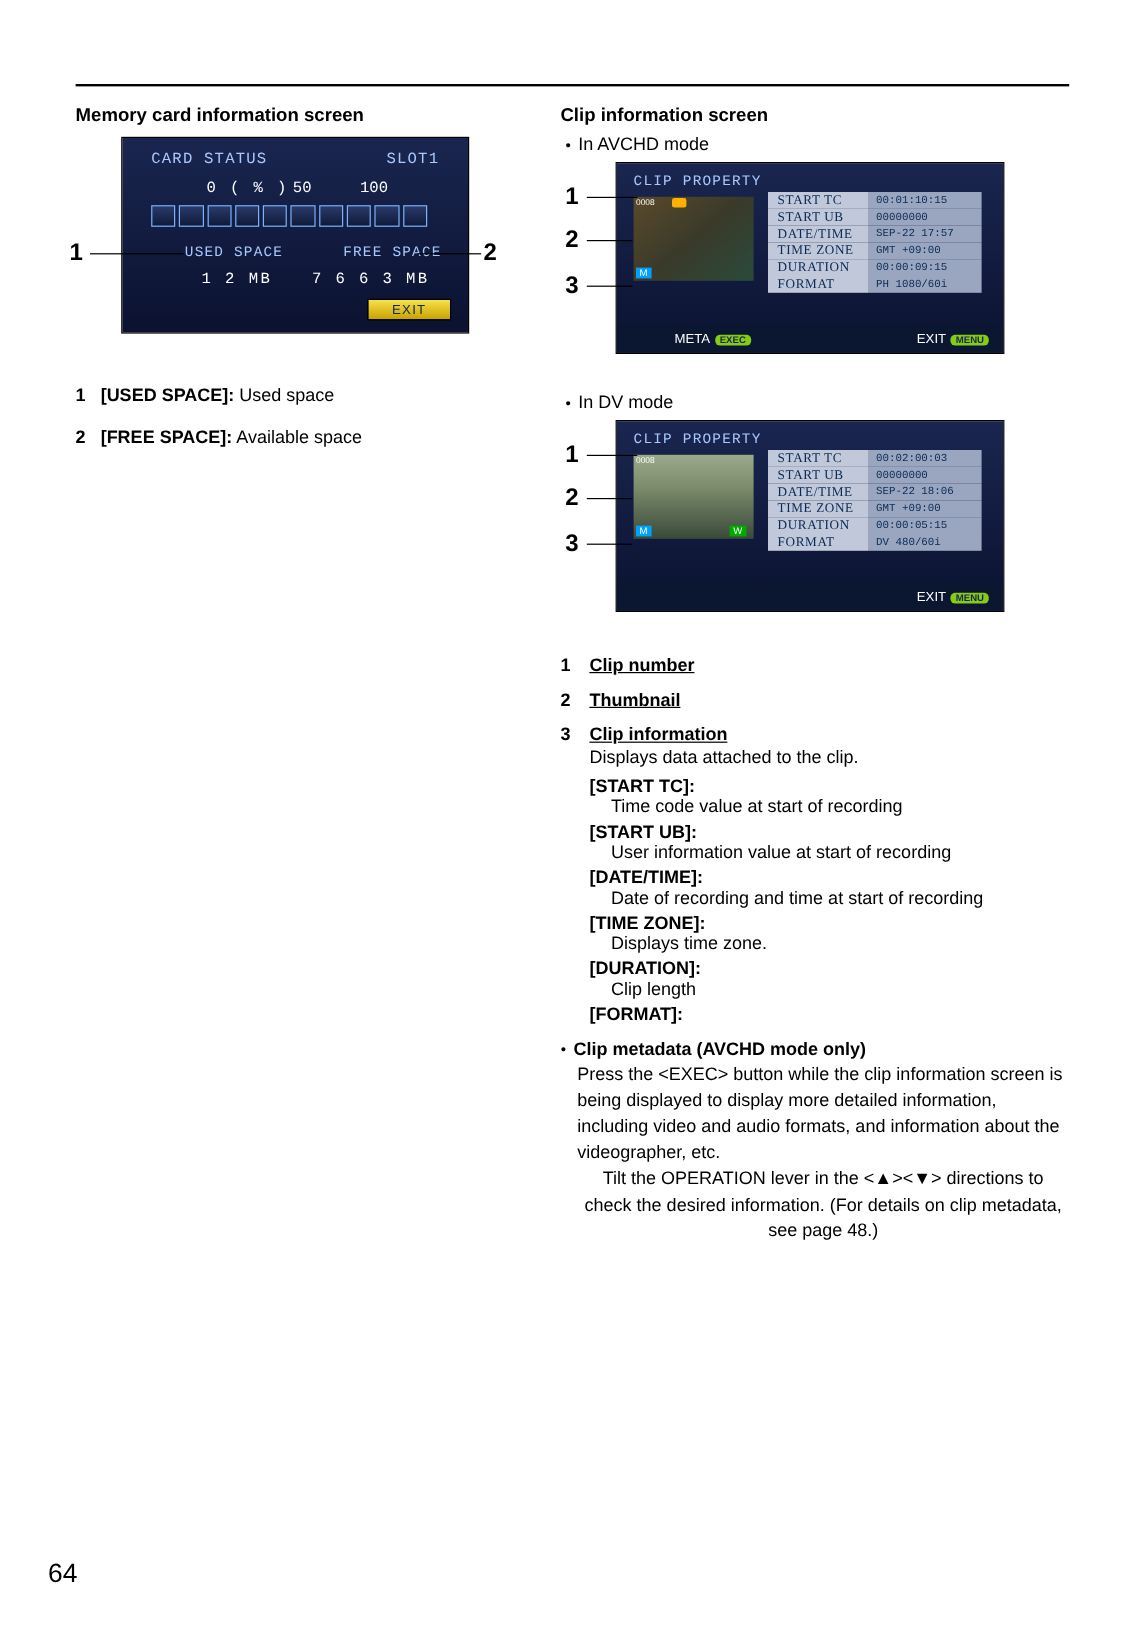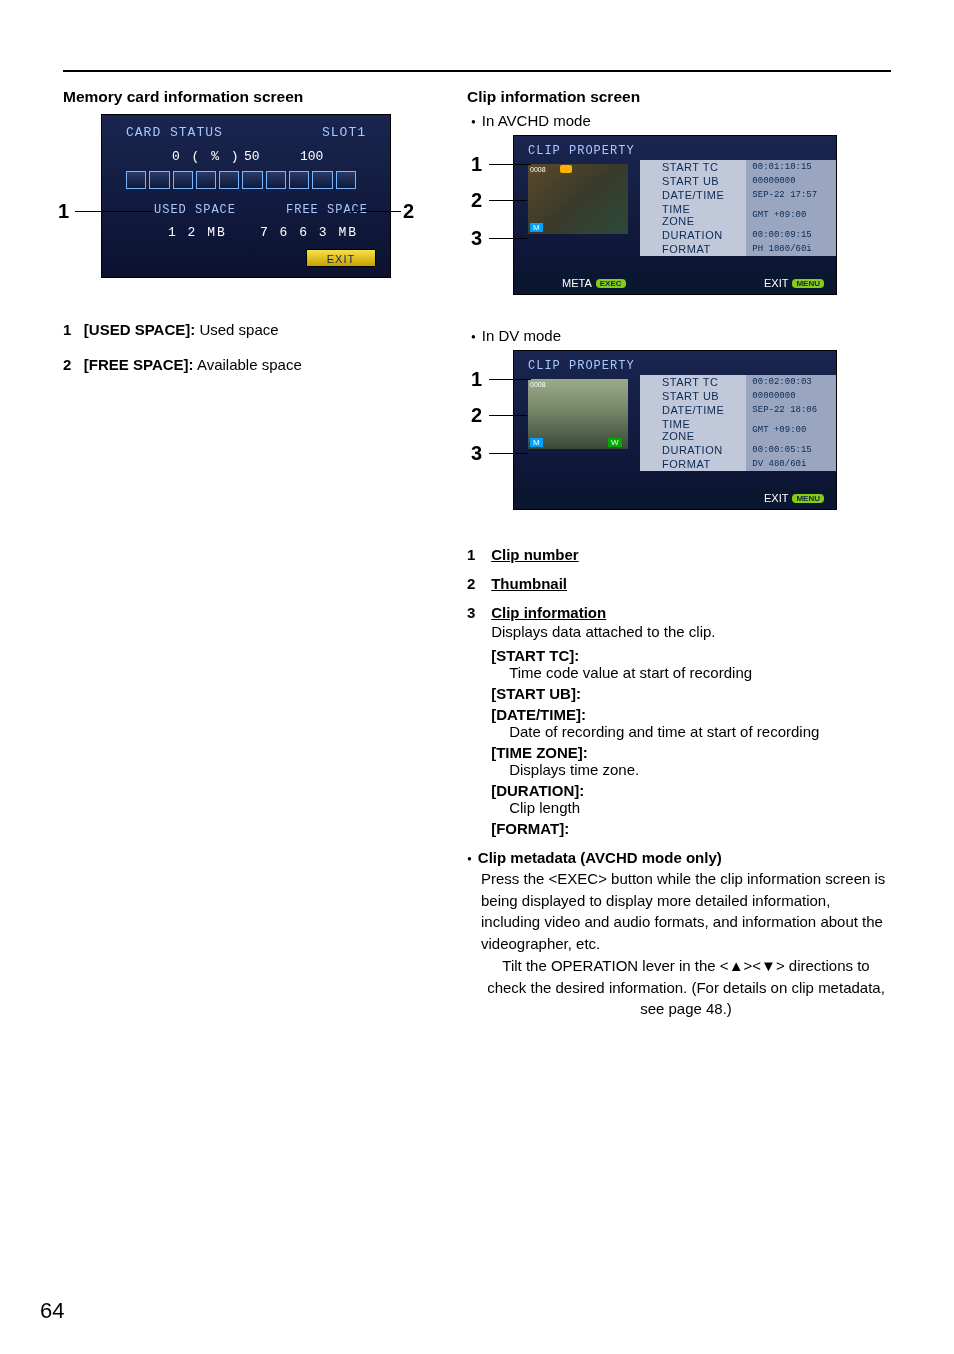--- a/index.html
+++ b/index.html
@@ -166,22 +166,22 @@
   .clip-table {
     position: absolute;
     left: 126px; top: 24px;
     font-size: 11px;
   }
   .clip-table table { border-collapse: collapse; }
   .clip-table td { padding: 1px 0; }
   .clip-table td:first-child {
     color: #0a2a55;
     background: #c0c8da;
-    padding: 1px 22px;
-    font-family: Liberation Sans, sans-serif;
+    padding: 1px 8px;
+    font-family: Liberation Serif, serif;
     letter-spacing: 0.5px;
     width: 84px;
   }
   .clip-table td:last-child {
     background: #9aa6c0;
     color: #0a2a55;
     padding: 1px 6px;
     font-size: 9px;
     font-family: Liberation Mono, monospace;
     width: 94px;
@@ -415,20 +415,21 @@
     </div>
     <div class="info-item">
       <span class="num">3</span>
       <span class="body">
         <span class="title">Clip information</span>
         <p>Displays data attached to the clip.</p>
         <div class="def">
           <div class="k">[START TC]:</div>
           <div class="v">Time code value at start of recording</div>
           <div class="k">[START UB]:</div>
+          <div class="v">User information value at start of recording</div>
           <div class="k">[DATE/TIME]:</div>
           <div class="v">Date of recording and time at start of recording</div>
           <div class="k">[TIME ZONE]:</div>
           <div class="v">Displays time zone.</div>
           <div class="k">[DURATION]:</div>
           <div class="v">Clip length</div>
           <div class="k">[FORMAT]:</div>
         </div>
       </span>
     </div>

